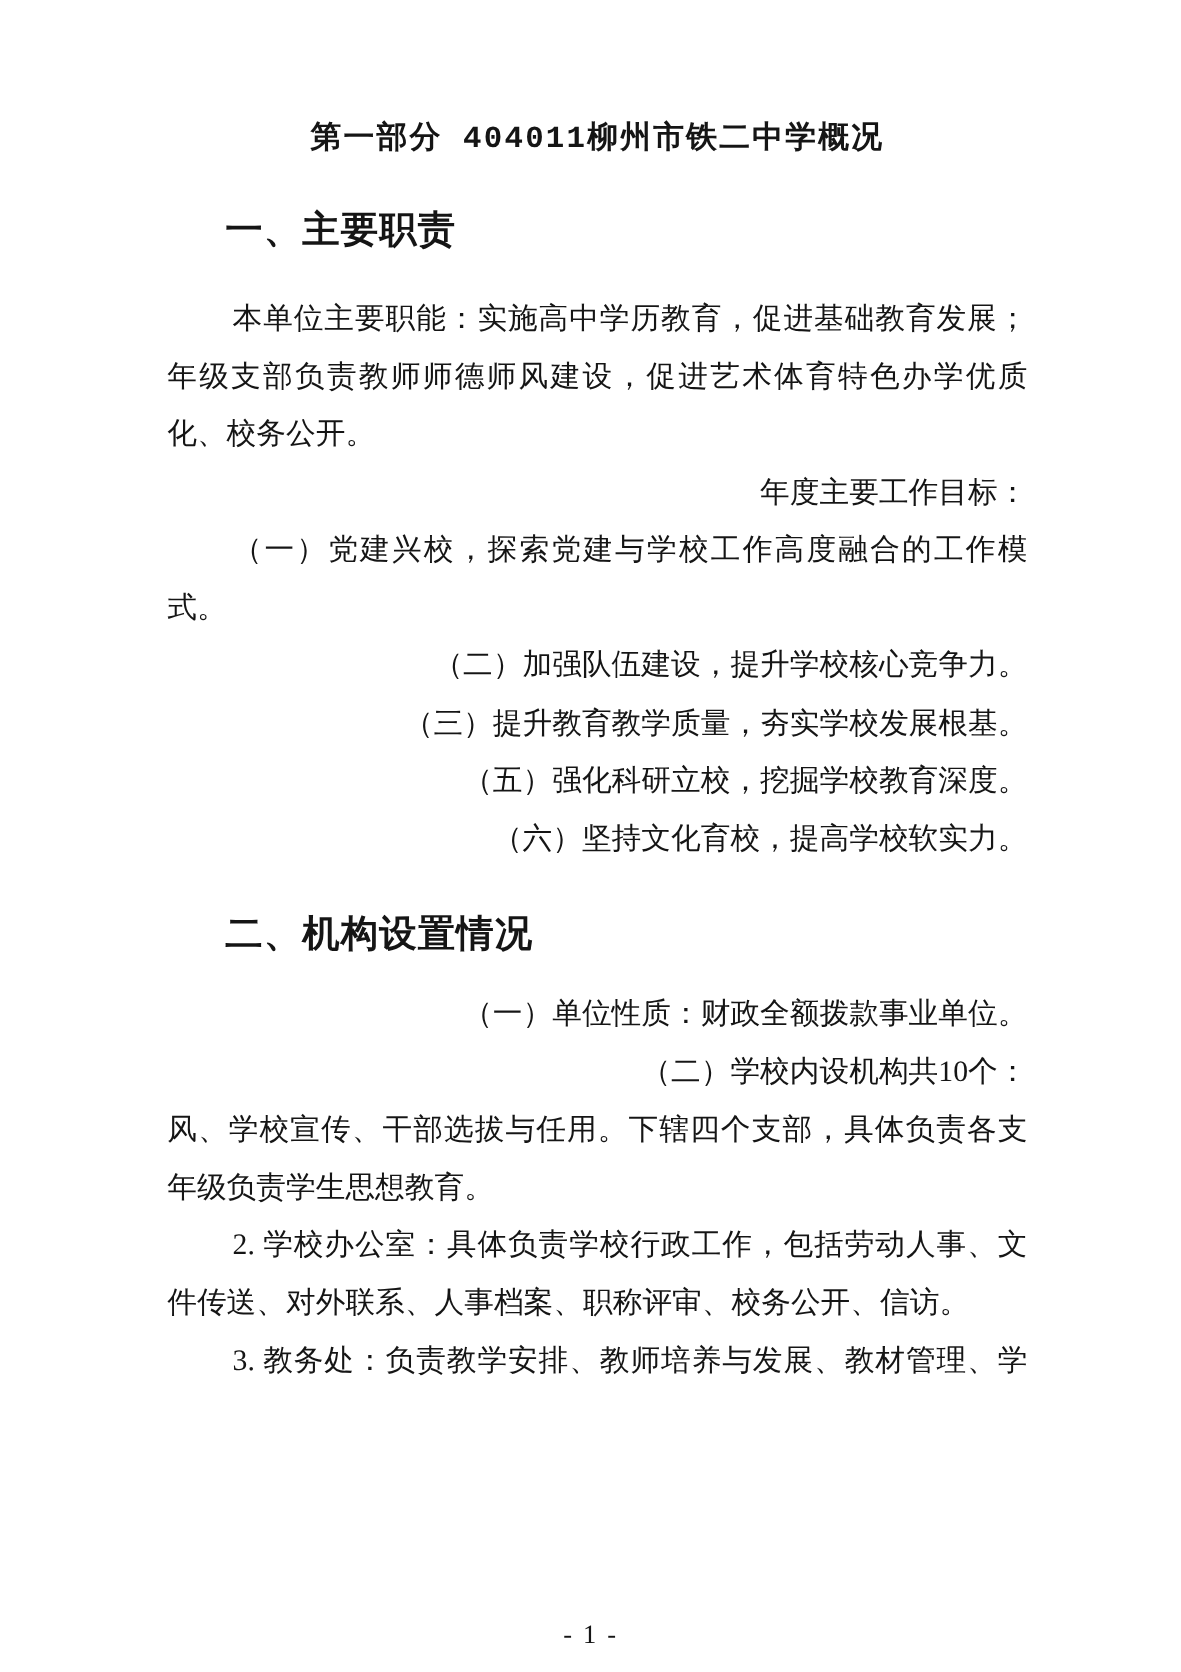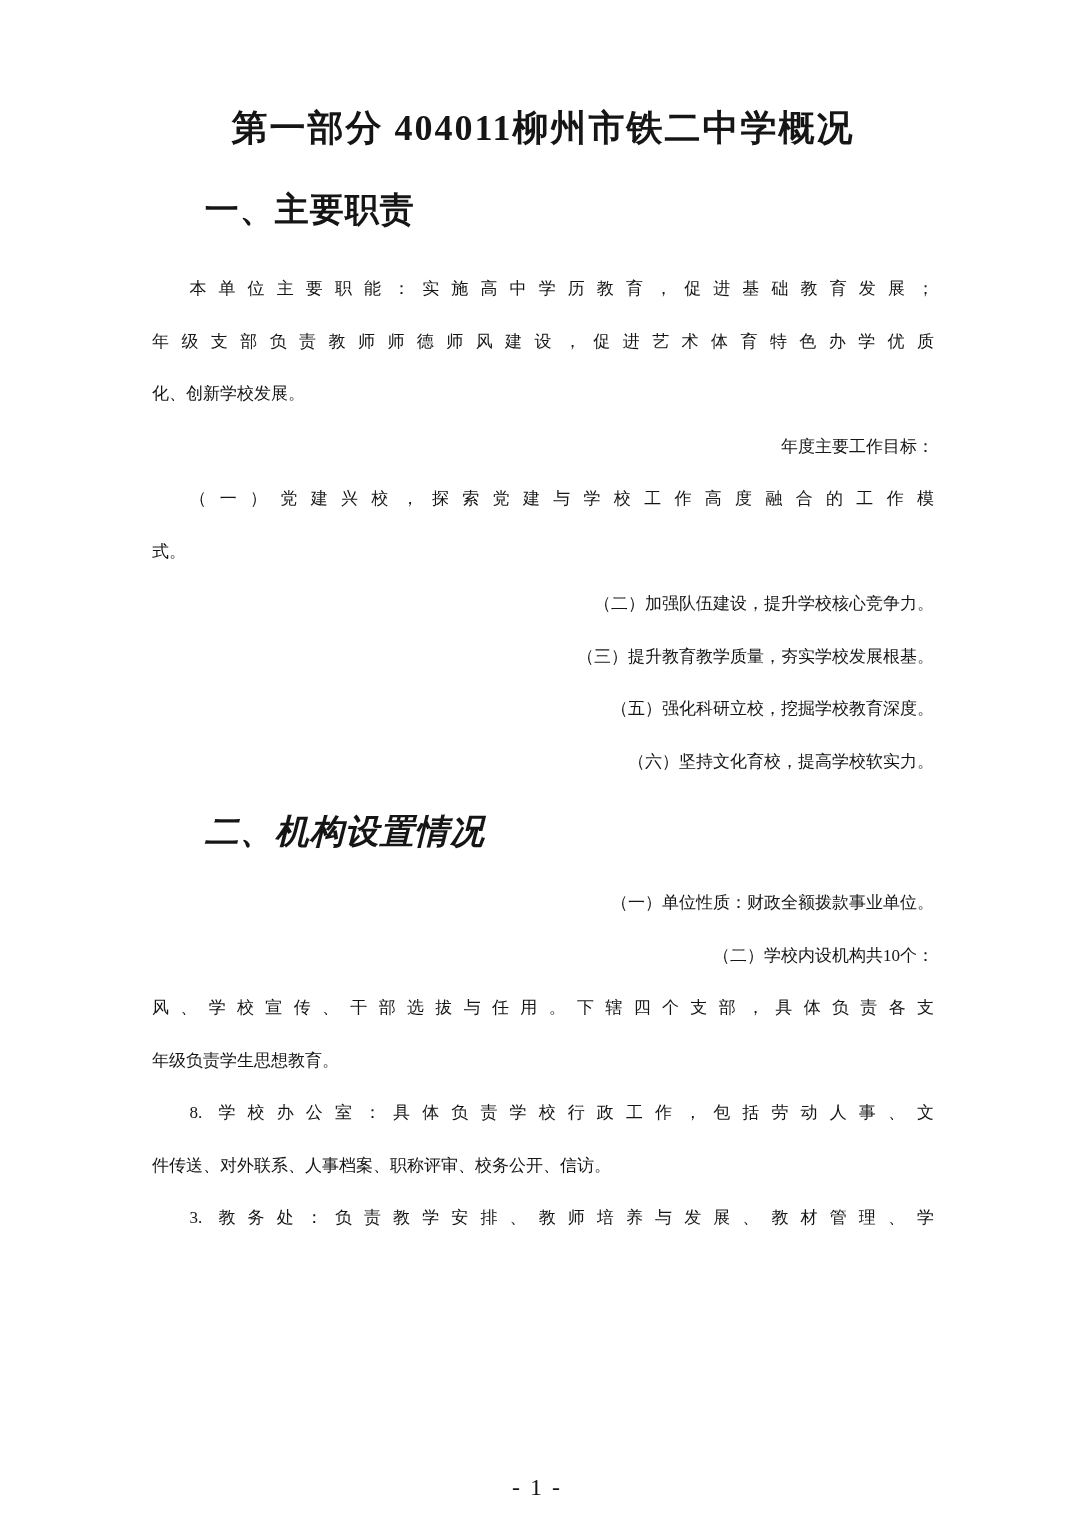--- a/index.html
+++ b/index.html
@@ -12,46 +12,45 @@
     width: 1074px;
     height: 1520px;
     margin: 0 auto;
     background: #ffffff;
     box-sizing: border-box;
     padding: 100px 140px 0 152px;
     color: #151515;
     overflow: hidden;
   }
   .doc-title {
-    font-family: Liberation Serif, serif;
+    font-family: Liberation Mono, monospace;
     font-weight: bold;
-    font-size: 36px;
+    font-size: 28px;
     line-height: 56px;
     text-align: center;
     letter-spacing: 2px;
     white-space: nowrap;
     margin: 0 0 34px 0;
   }
   .section-heading {
     font-family: "Liberation Sans", sans-serif;
     font-weight: bold;
     font-size: 34px;
     line-height: 38px;
     letter-spacing: 1px;
     text-indent: 1.55em;
     margin: 0 0 35px 0;
   }
   .section-heading.later {
-    margin-top: 24px;
+    margin-top: 42px;
     margin-bottom: 27px;
-    font-style: italic;
   }
   .body-line {
     font-family: "Liberation Serif", serif;
-    font-size: 17px;
+    font-size: 27px;
     line-height: 52.5px;
     height: 52.5px;
     text-align: left;
     overflow: hidden;
   }
   .body-line.indent { text-indent: 2.2em; text-align: right; }
   .body-line.justify {
     text-align: justify;
     text-align-last: justify;
   }
@@ -70,32 +69,32 @@
 </head>
 <body>
 
 <div class="page">
   <div class="doc-title">第一部分 404011柳州市铁二中学概况</div>
 
   <div id="doc-body">
       <div class="section-heading">一、主要职责</div>
       <div class="body-line indent justify">本单位主要职能：实施高中学历教育，促进基础教育发展；</div>
       <div class="body-line justify">年级支部负责教师师德师风建设，促进艺术体育特色办学优质</div>
-      <div class="body-line">化、创新学校发展。</div>
+      <div class="body-line">化、校务公开。</div>
       <div class="body-line indent">年度主要工作目标：</div>
       <div class="body-line indent justify">（一）党建兴校，探索党建与学校工作高度融合的工作模</div>
       <div class="body-line">式。</div>
       <div class="body-line indent">（二）加强队伍建设，提升学校核心竞争力。</div>
       <div class="body-line indent">（三）提升教育教学质量，夯实学校发展根基。</div>
       <div class="body-line indent">（五）强化科研立校，挖掘学校教育深度。</div>
       <div class="body-line indent">（六）坚持文化育校，提高学校软实力。</div>
       <div class="section-heading later">二、机构设置情况</div>
       <div class="body-line indent">（一）单位性质：财政全额拨款事业单位。</div>
       <div class="body-line indent">（二）学校内设机构共10个：</div>
       <div class="body-line justify">风、学校宣传、干部选拔与任用。下辖四个支部，具体负责各支</div>
       <div class="body-line">年级负责学生思想教育。</div>
-      <div class="body-line indent justify">8. 学校办公室：具体负责学校行政工作，包括劳动人事、文</div>
+      <div class="body-line indent justify">2. 学校办公室：具体负责学校行政工作，包括劳动人事、文</div>
       <div class="body-line">件传送、对外联系、人事档案、职称评审、校务公开、信访。</div>
       <div class="body-line indent justify">3. 教务处：负责教学安排、教师培养与发展、教材管理、学</div>
     </div>
 
   <div class="page-number">- 1 -</div>
 </div>
 
 </body></html>

